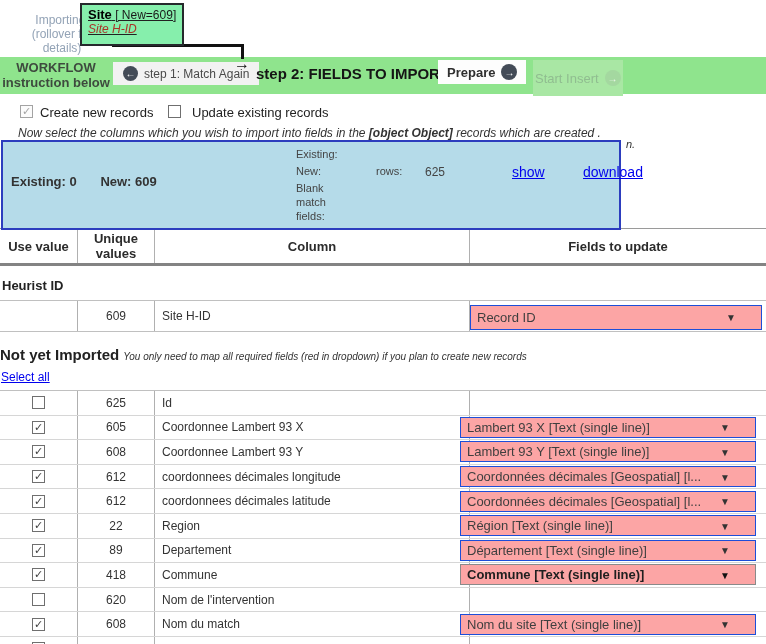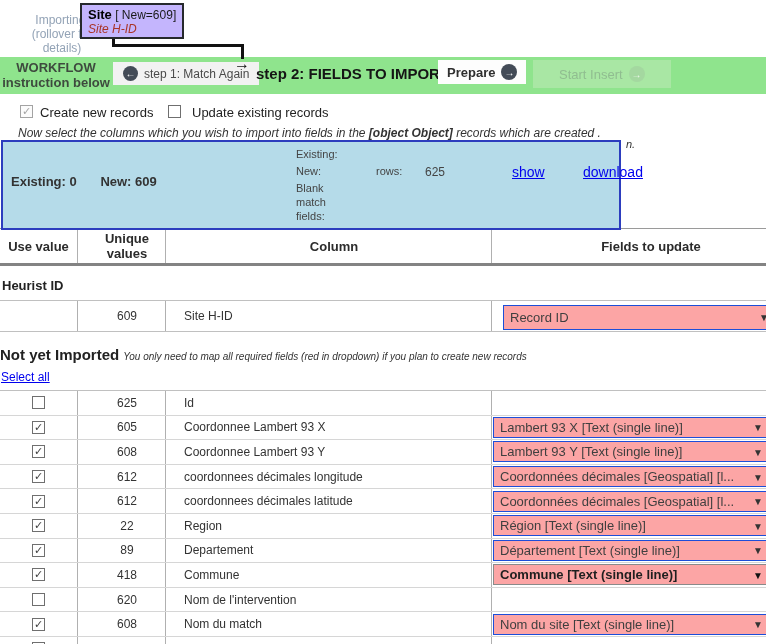--- a/index.html
+++ b/index.html
@@ -2,22 +2,22 @@
 <html><head>
 <meta charset="utf-8">
 <style>
   * { margin:0; padding:0; box-sizing:border-box; }
   html,body { width:766px; height:644px; overflow:hidden; background:#fff;
               font-family:"Liberation Sans", sans-serif; color:#222; position:relative; }
 
   
   .importing-note { position:absolute; left:14px; top:13px; width:96px; text-align:center;
                     color:#93a3b6; font-size:12px; line-height:14px; z-index:2; }
-  .tooltip { position:absolute; left:80px; top:3px; background:#c4b5fd;
-             border:2px solid #26292c; padding:2px 6px 1px 6px; z-index:4; white-space:nowrap; }
+  .tooltip { position:absolute; left:80px; top:3px; background:#86efac;
+             border:2px solid #26292c; padding:2px 6px 8px 6px; z-index:4; white-space:nowrap;text-decoration:underline; }
   .tooltip .t1 { font-size:12px; color:#1a1a1a; }
   .tooltip .t1 b { font-size:13px; color:#000; }
   .tooltip .t2 { font-size:12px; font-style:italic; color:#a93428; }
   .conn { position:absolute; background:#111; z-index:3; }
   .conn.v1 { left:112px; top:37px; width:3px; height:8px; }
   .conn.h1 { left:112px; top:44px; width:132px; height:3px; }
   .conn.v2 { left:241px; top:44px; width:3px; height:15px; }
   .conn-arrow { position:absolute; left:234px; top:55px; font-size:16px; font-weight:bold;
                 color:#111; z-index:3; }
 
@@ -28,21 +28,21 @@
   .btn { position:absolute; display:flex; align-items:center; gap:6px; cursor:default; }
   .btn-step1 { left:113px; top:5px; height:23px; padding:0 10px; background:#f2f2f2;
                font-size:12px; color:#4a4a4a; }
   .circle { display:inline-flex; width:15px; height:15px; border-radius:50%;
             background:#434b57; color:#fff; font-size:10px; font-weight:bold;
             align-items:center; justify-content:center; line-height:15px; }
   .step2 { position:absolute; left:256px; top:8px; font-weight:bold; font-size:15px; color:#151515; }
   .btn-prepare { left:438px; top:3px; height:24px; padding:0 9px; background:#fdfdfd;
                  font-size:13px; font-weight:bold; color:#2f2f2f; }
   .btn-prepare .circle { width:16px; height:16px; }
-  .btn-start { left:533px; top:3px; height:28px; padding:0 26px; background:#a9e7a4;
+  .btn-start { left:533px; top:3px; height:36px; padding:0 2px; background:#a9e7a4;
                font-size:13px; color:#90bd90; }
   .btn-start .circle { background:#a4d8a0; color:#eef9ec; width:16px; height:16px; }
 
   
   .cbx { position:absolute; width:13px; height:13px; background:#fff; border:1px solid #6f6f6f;
          font-size:11px; line-height:11px; text-align:center; color:#3f3f3f; }
   .cbx.disabled { border-color:#a3a3a3; color:#a3a3a3; background:#fbfbfb; }
   .opt-label { position:absolute; font-size:13px; color:#222; }
 
   
@@ -53,21 +53,21 @@
   
   .panel { position:absolute; left:1px; top:140px; width:620px; height:90px;
            background:#b5dbe9; border:2px solid #2c3dbe; z-index:5; }
   .panel .totals { position:absolute; left:8px; top:32px; font-size:13px; font-weight:bold; color:#333; }
   .panel .totals span + span { margin-left:20px; }
   .pl { position:absolute; font-size:11px; color:#444; }
   .plink { position:absolute; font-size:14px; color:#0000ee; text-decoration:underline; cursor:pointer; }
 
   
   .tablewrap { position:absolute; left:0; top:228px; width:766px; }
-  .grid { display:grid; grid-template-columns:78px 77px 315px 296px;gap:11px; }
+  .grid { display:grid; grid-template-columns:78px 77px 315px 296px; }
   .hdr { border-top:1px solid #9a9a9a; border-bottom:3px solid #838383; }
   .hdr .cell { height:34px; display:flex; align-items:center; justify-content:center;
                text-align:center; font-weight:bold; font-size:13px; color:#2b2b2b; line-height:15px; }
   .hdr .cell.sep, .row .cell.sep, .hrow .cell.sep { border-right:1px solid #b0b0b0; }
 
   .sec-title { font-weight:bold; font-size:13px; color:#222; padding-left:2px; margin-top:12px; }
   .hrow { margin-top:7px; border-top:1px solid #c0c0c0; border-bottom:1px solid #c0c0c0; }
   .hrow .cell { height:30px; display:flex; align-items:center; font-size:12px; color:#333; }
   .hrow .cnt { justify-content:center; }
   .hrow .colname { padding-left:7px; }

